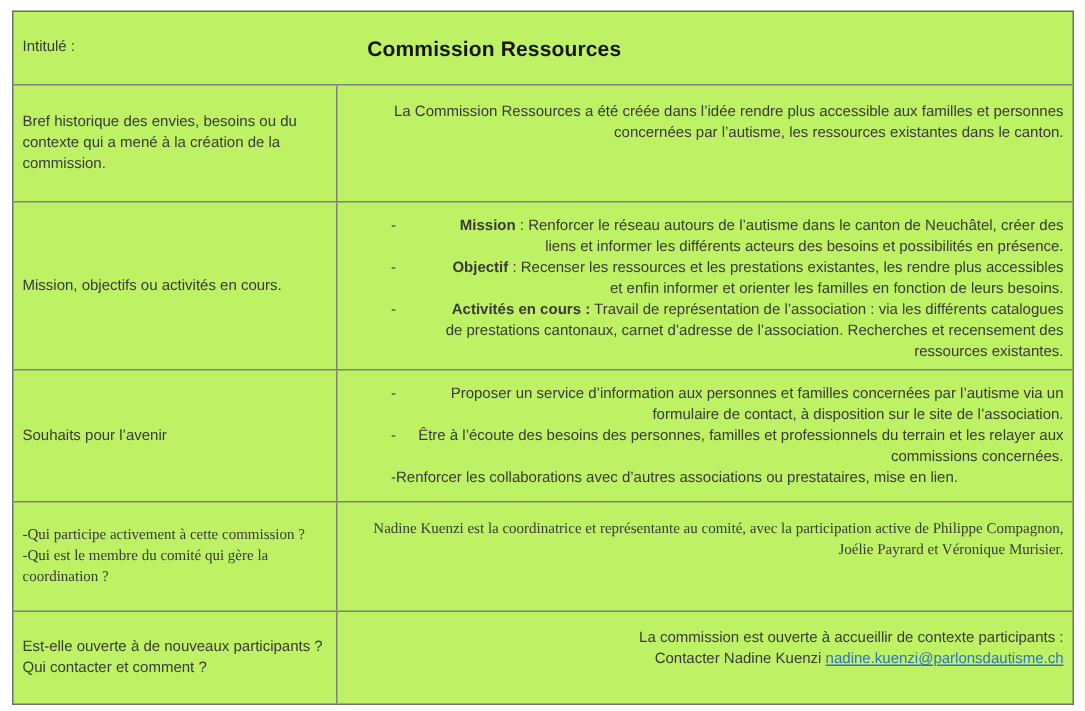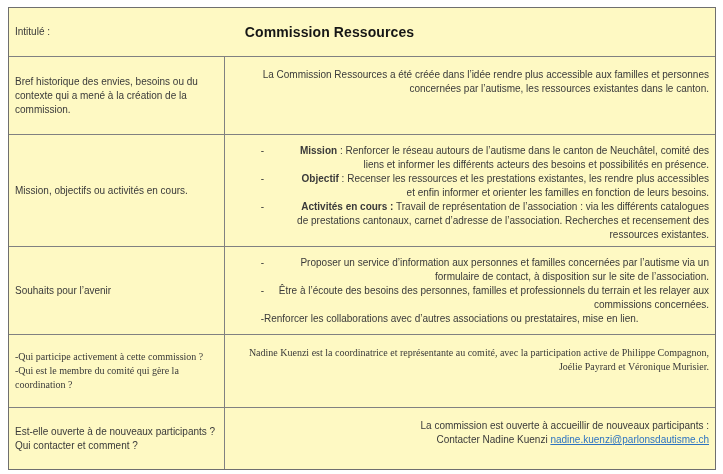--- a/index.html
+++ b/index.html
@@ -10,21 +10,21 @@
     font-size: 10px;
     line-height: 14px;
     color: #3a3a3a;
     overflow: hidden;
   }
   .table {
     position: absolute;
     left: 8px; top: 7px;
     width: 708px;
     border: 1px solid #6f6f6f;
-    background: #fef9c3;
+    background: #bef264;
   }
   .row {
     display: flex;
     border-top: 1px solid #818181;
   }
   .row.first { border-top: none; }
   .label-cell {
     flex: 0 0 216px;
     width: 216px;
     border-right: 1px solid #818181;
@@ -101,21 +101,21 @@
   </div>
 
   <div class="row r3">
     <div class="label-cell">
       <span>Mission, objectifs ou activités en cours.</span>
     </div>
     <div class="content-cell bullet-cell">
       <ul class="bullets">
         <li>
           <span class="dash">-</span>
-          <span><span class="b">Mission</span><span> : Renforcer le réseau autours de l’autisme dans le canton de Neuchâtel, comité des liens et informer les différents acteurs des besoins et possibilités en présence.</span></span>
+          <span><span class="b">Mission</span><span> : Renforcer le réseau autours de l’autisme dans le canton de Neuchâtel, créer des liens et informer les différents acteurs des besoins et possibilités en présence.</span></span>
         </li>
         <li>
           <span class="dash">-</span>
           <span><span class="b">Objectif</span><span> : Recenser les ressources et les prestations existantes, les rendre plus accessibles et enfin informer et orienter les familles en fonction de leurs besoins.</span></span>
         </li>
         <li>
           <span class="dash">-</span>
           <span><span class="b">Activités en cours :</span><span> Travail de représentation de l’association : via les différents catalogues de prestations cantonaux, carnet d’adresse de l’association. Recherches et recensement des ressources existantes.</span></span>
         </li>
       </ul>
@@ -153,18 +153,18 @@
       <span>Nadine Kuenzi est la coordinatrice et représentante au comité, avec la participation active de Philippe Compagnon, Joélie Payrard et Véronique Murisier.</span>
     </div>
   </div>
 
   <div class="row r6">
     <div class="label-cell">
       <span class="line">Est-elle ouverte à de nouveaux participants ?</span>
       <span class="line">Qui contacter et comment ?</span>
     </div>
     <div class="content-cell">
-      <span class="line">La commission est ouverte à accueillir de nouveaux participants :</span>
+      <span class="line">La commission est ouverte à accueillir de contexte participants :</span>
       <span class="line"><span>Contacter Nadine Kuenzi </span><a href="#" class="email">nadine.kuenzi@parlonsdautisme.ch</a></span>
     </div>
   </div>
 
 </div>
 
 </body></html>

